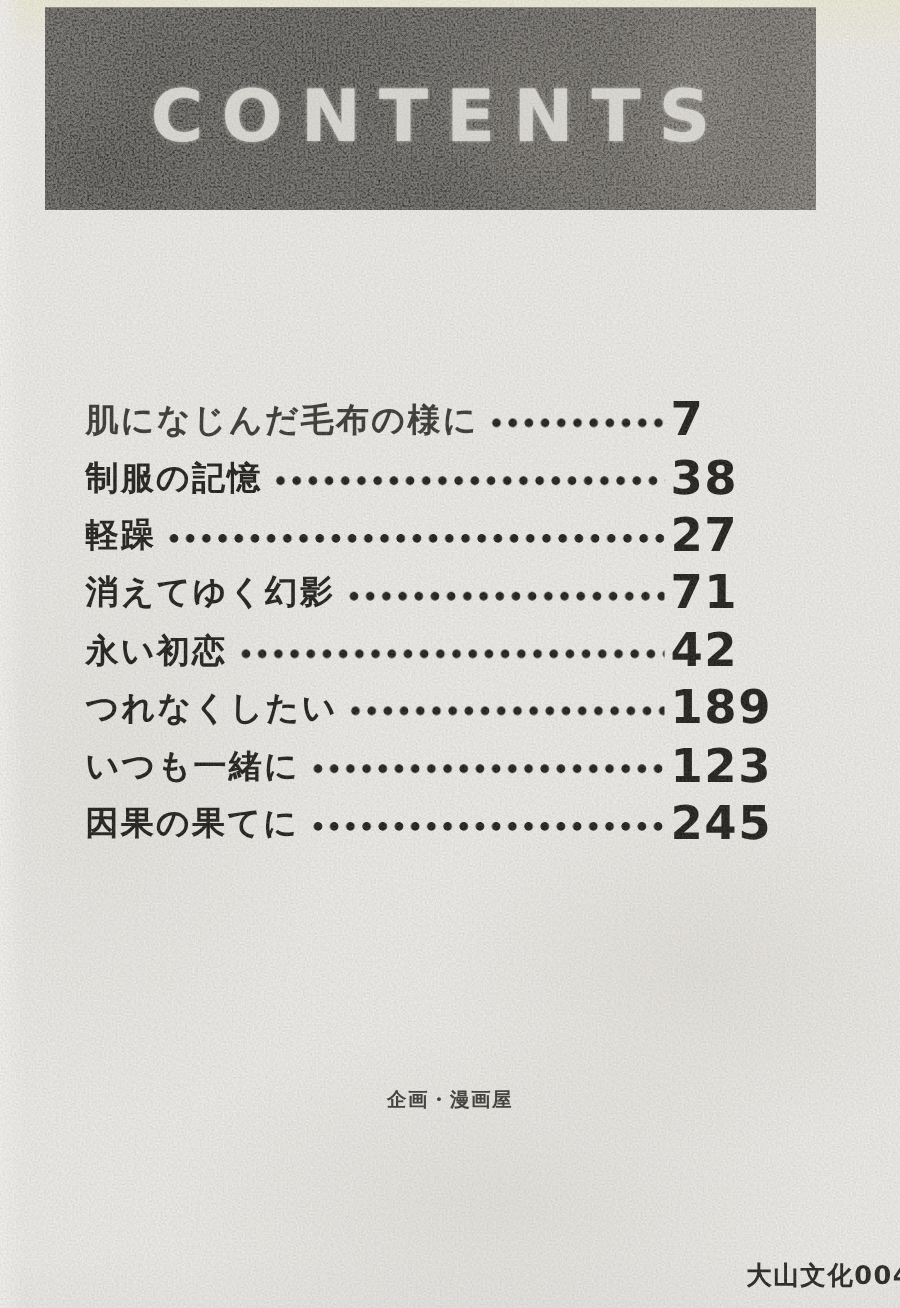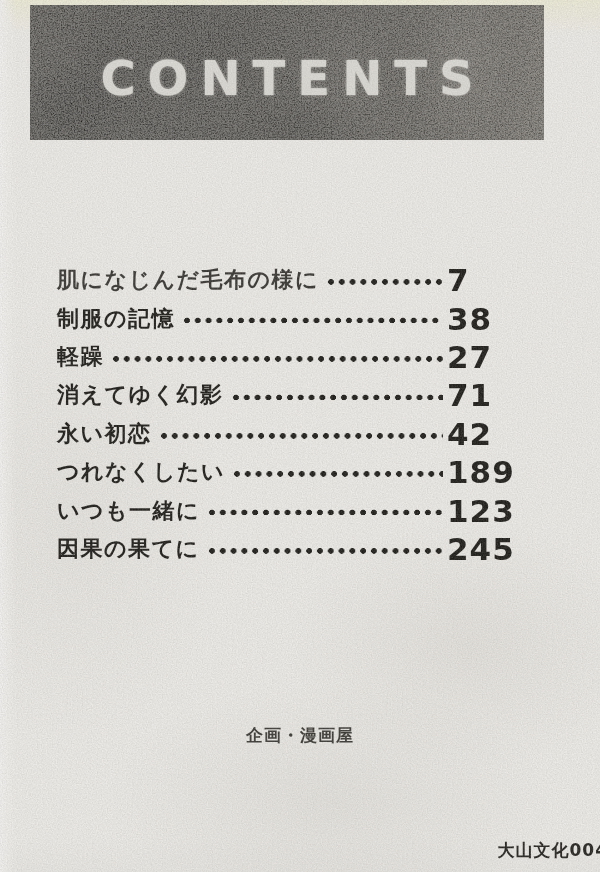--- a/index.html
+++ b/index.html
@@ -67,21 +67,21 @@
     background-size: 10.8px 100%;
     background-repeat: repeat-x;
   }
   .toc-num {
     flex: 0 0 72px; font-size: 31px; font-weight: bold;
     letter-spacing: 1px; text-align: left; color: var(--ink);
   }
   
   .planning-credit {
     position: absolute; left: 0; right: 0; top: 724px;
-    text-align: center; font-size: 17px; font-weight: bold;
+    text-align: center; font-size: 13px; font-weight: bold;
     letter-spacing: 1px; color: var(--credit-ink);
   }
   .publisher-code {
     position: absolute; right: -8px; top: 839px;
     font-size: 17px; font-weight: bold; letter-spacing: 1px;
     color: #24221f; white-space: nowrap;
   }
   .page-grain { position: absolute; inset: 0; width: 100%; height: 100%; pointer-events: none; }
 </style>
 </head>

